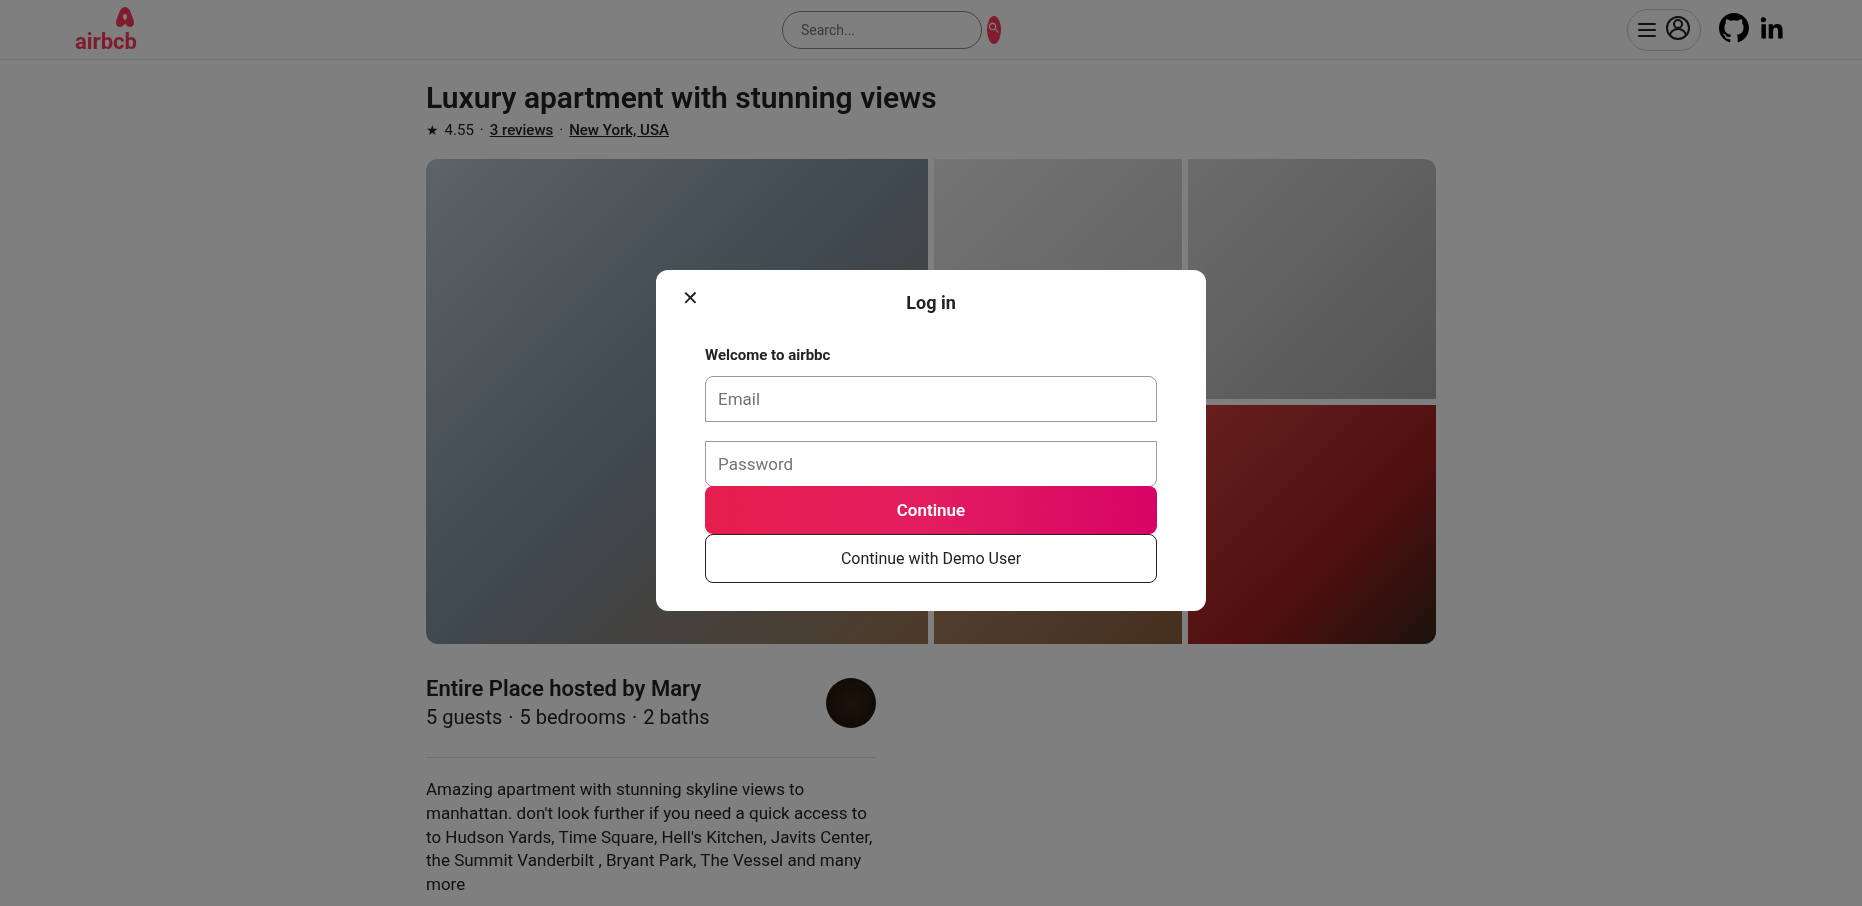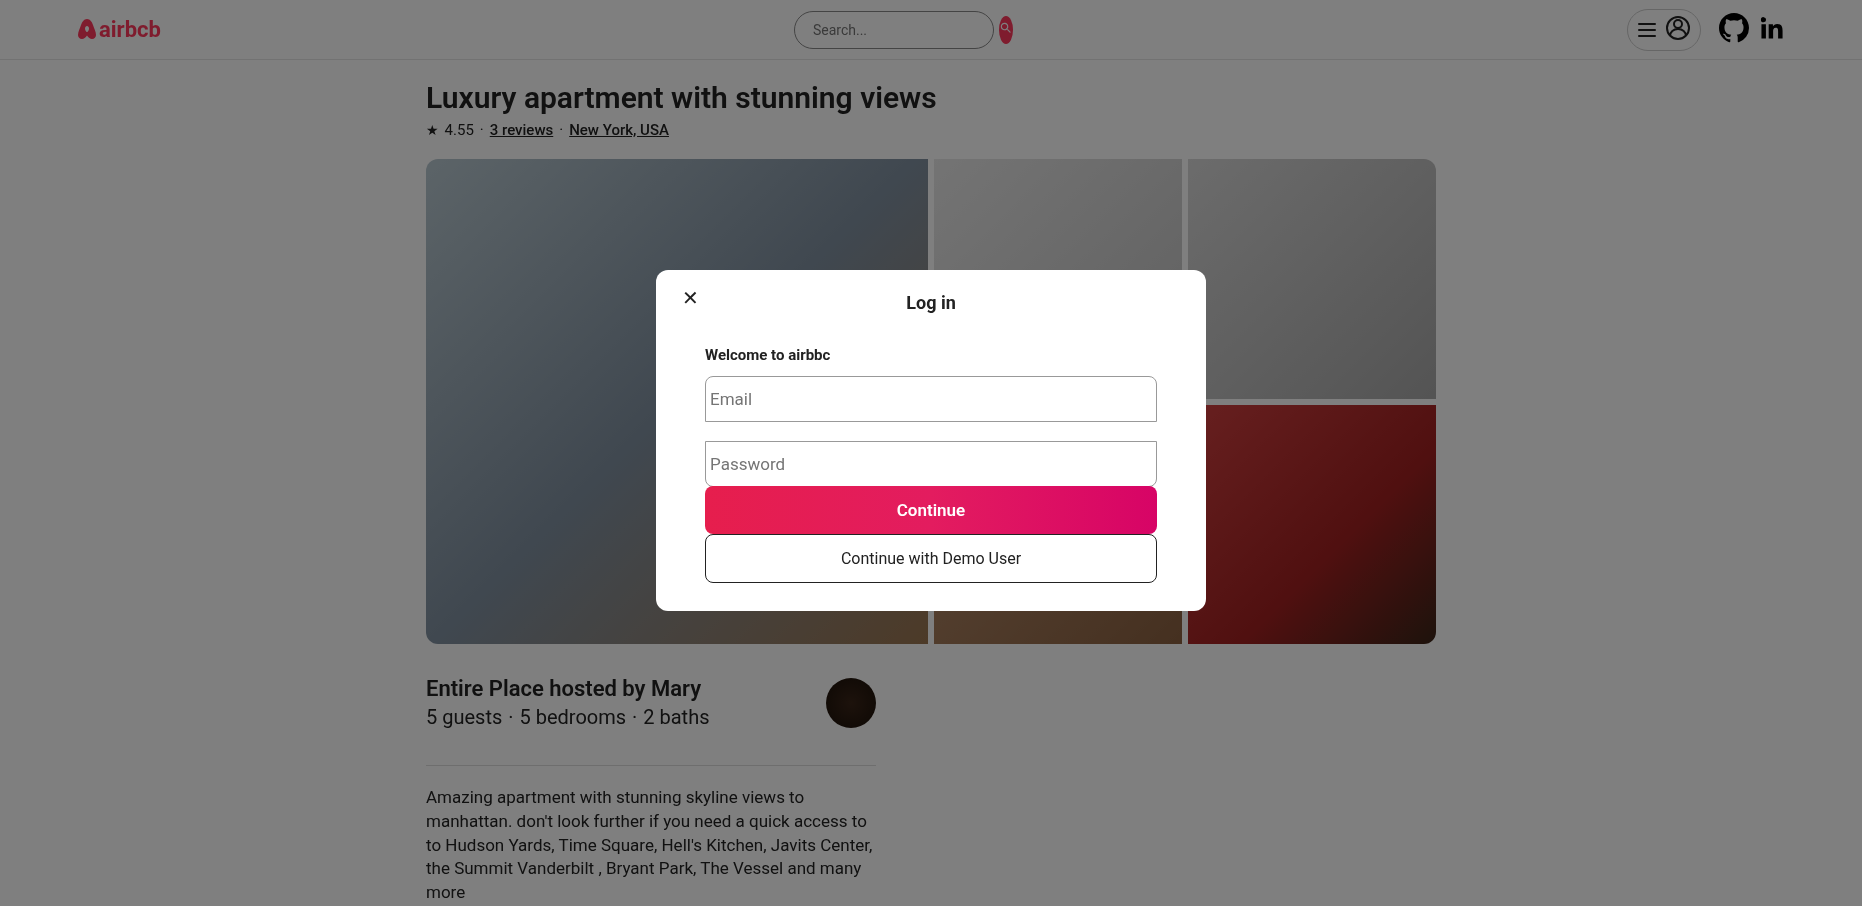--- a/index.html
+++ b/index.html
@@ -22,25 +22,26 @@
       display: flex;
       align-items: center;
       justify-content: space-between;
       padding: 10px 75px;
       border-bottom: 1px solid #e5e5e5;
       height: 60px;
     }
     
     .logo {
       display: flex;
-      align-items: flex-start;
+      align-items: flex-end;
       gap: 0;
       color: #ff385c;
       font-weight: 700;
       font-size: 22px;
+      flex-direction: column;
     }
     
     .logo-icon {
       width: 24px;
       height: 24px;
       display: inline-block;
     }
     
     .search-bar {
       display: flex;
@@ -205,21 +206,21 @@
       background: linear-gradient(135deg, #d04040 0%, #a02020 60%, #3a2518 100%);
     }
     
     
     .host-section {
       margin-top: 32px;
       display: flex;
       align-items: center;
       justify-content: space-between;
       max-width: 450px;
-      padding-bottom: 36px;
+      padding-bottom: 28px;
       border-bottom: 1px solid #ddd;
     }
     
     .host-info h2 {
       font-size: 22px;
       font-weight: 600;
       color: #222;
       margin-bottom: 4px;
     }
     
@@ -298,21 +299,21 @@
       margin-bottom: 12px;
       padding-left: 25px;
     }
     
     .modal-form {
       padding: 0 25px;
     }
     
     .modal-input {
       width: 100%;
-      padding: 12px 4px;
+      padding: 12px 12px;
       border: 1px solid #999;
       font-size: 17px;
       color: #666;
       margin-bottom: -1px;
     }
     
     .modal-input:first-of-type {
       border-radius: 8px 8px 0 0;
     }
     

